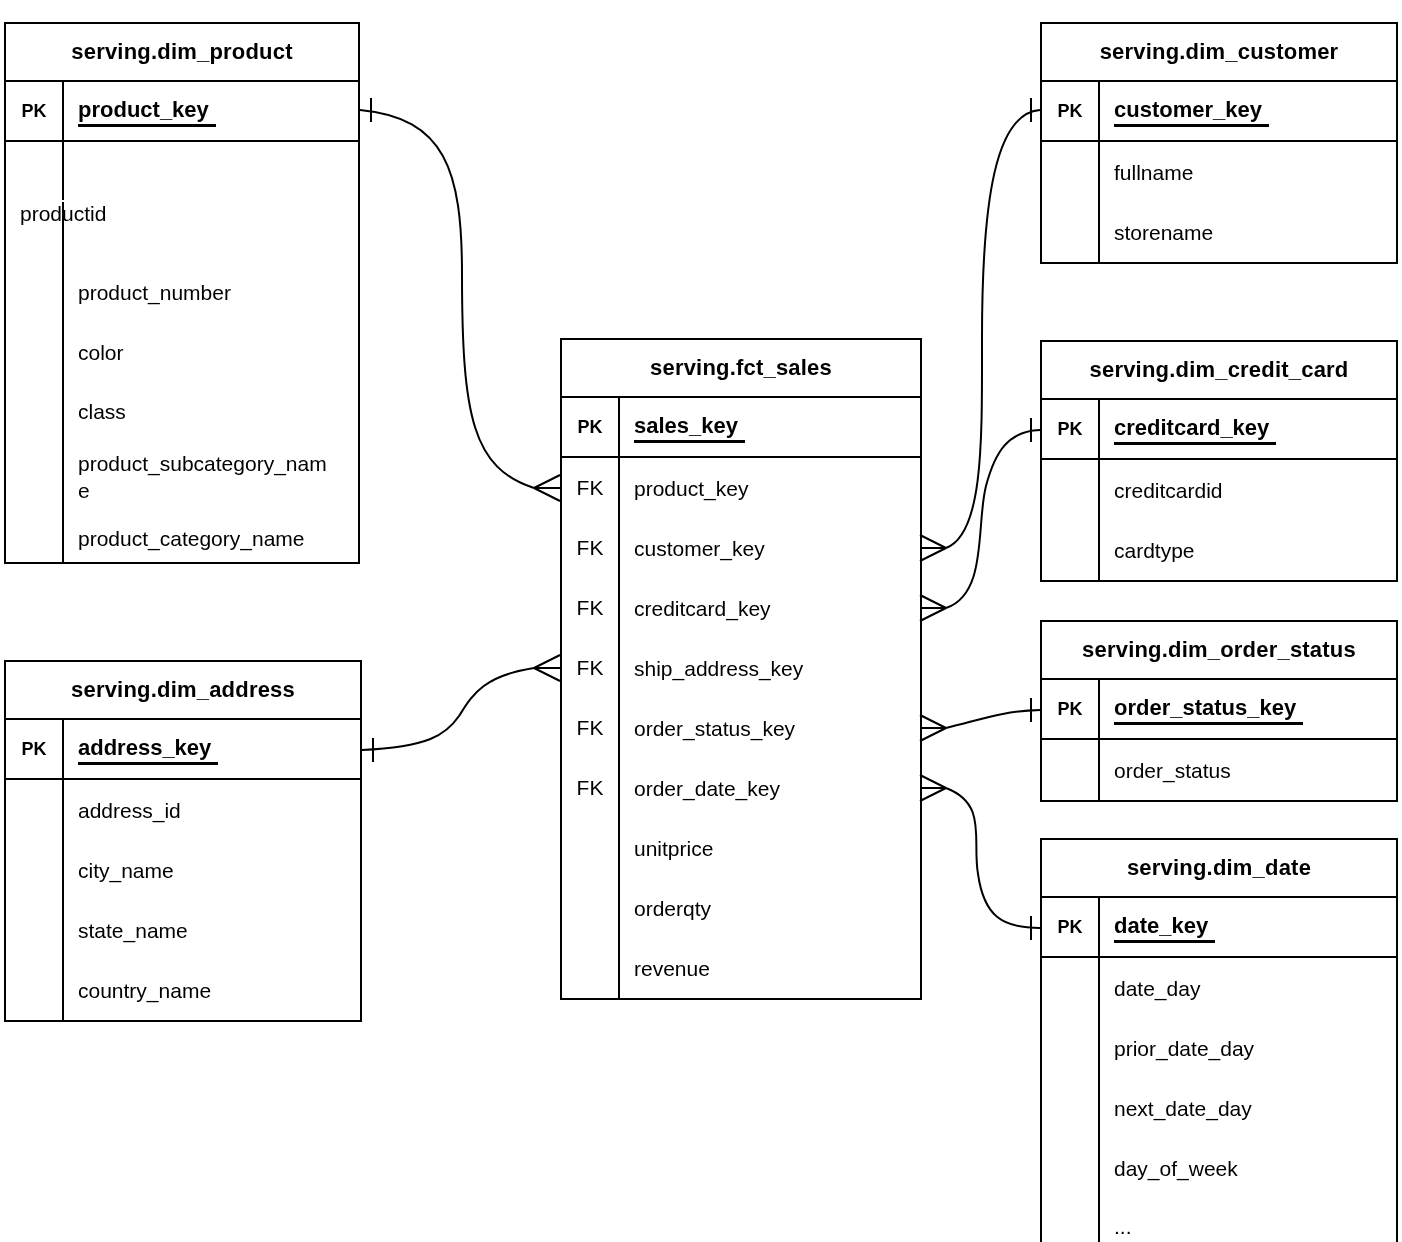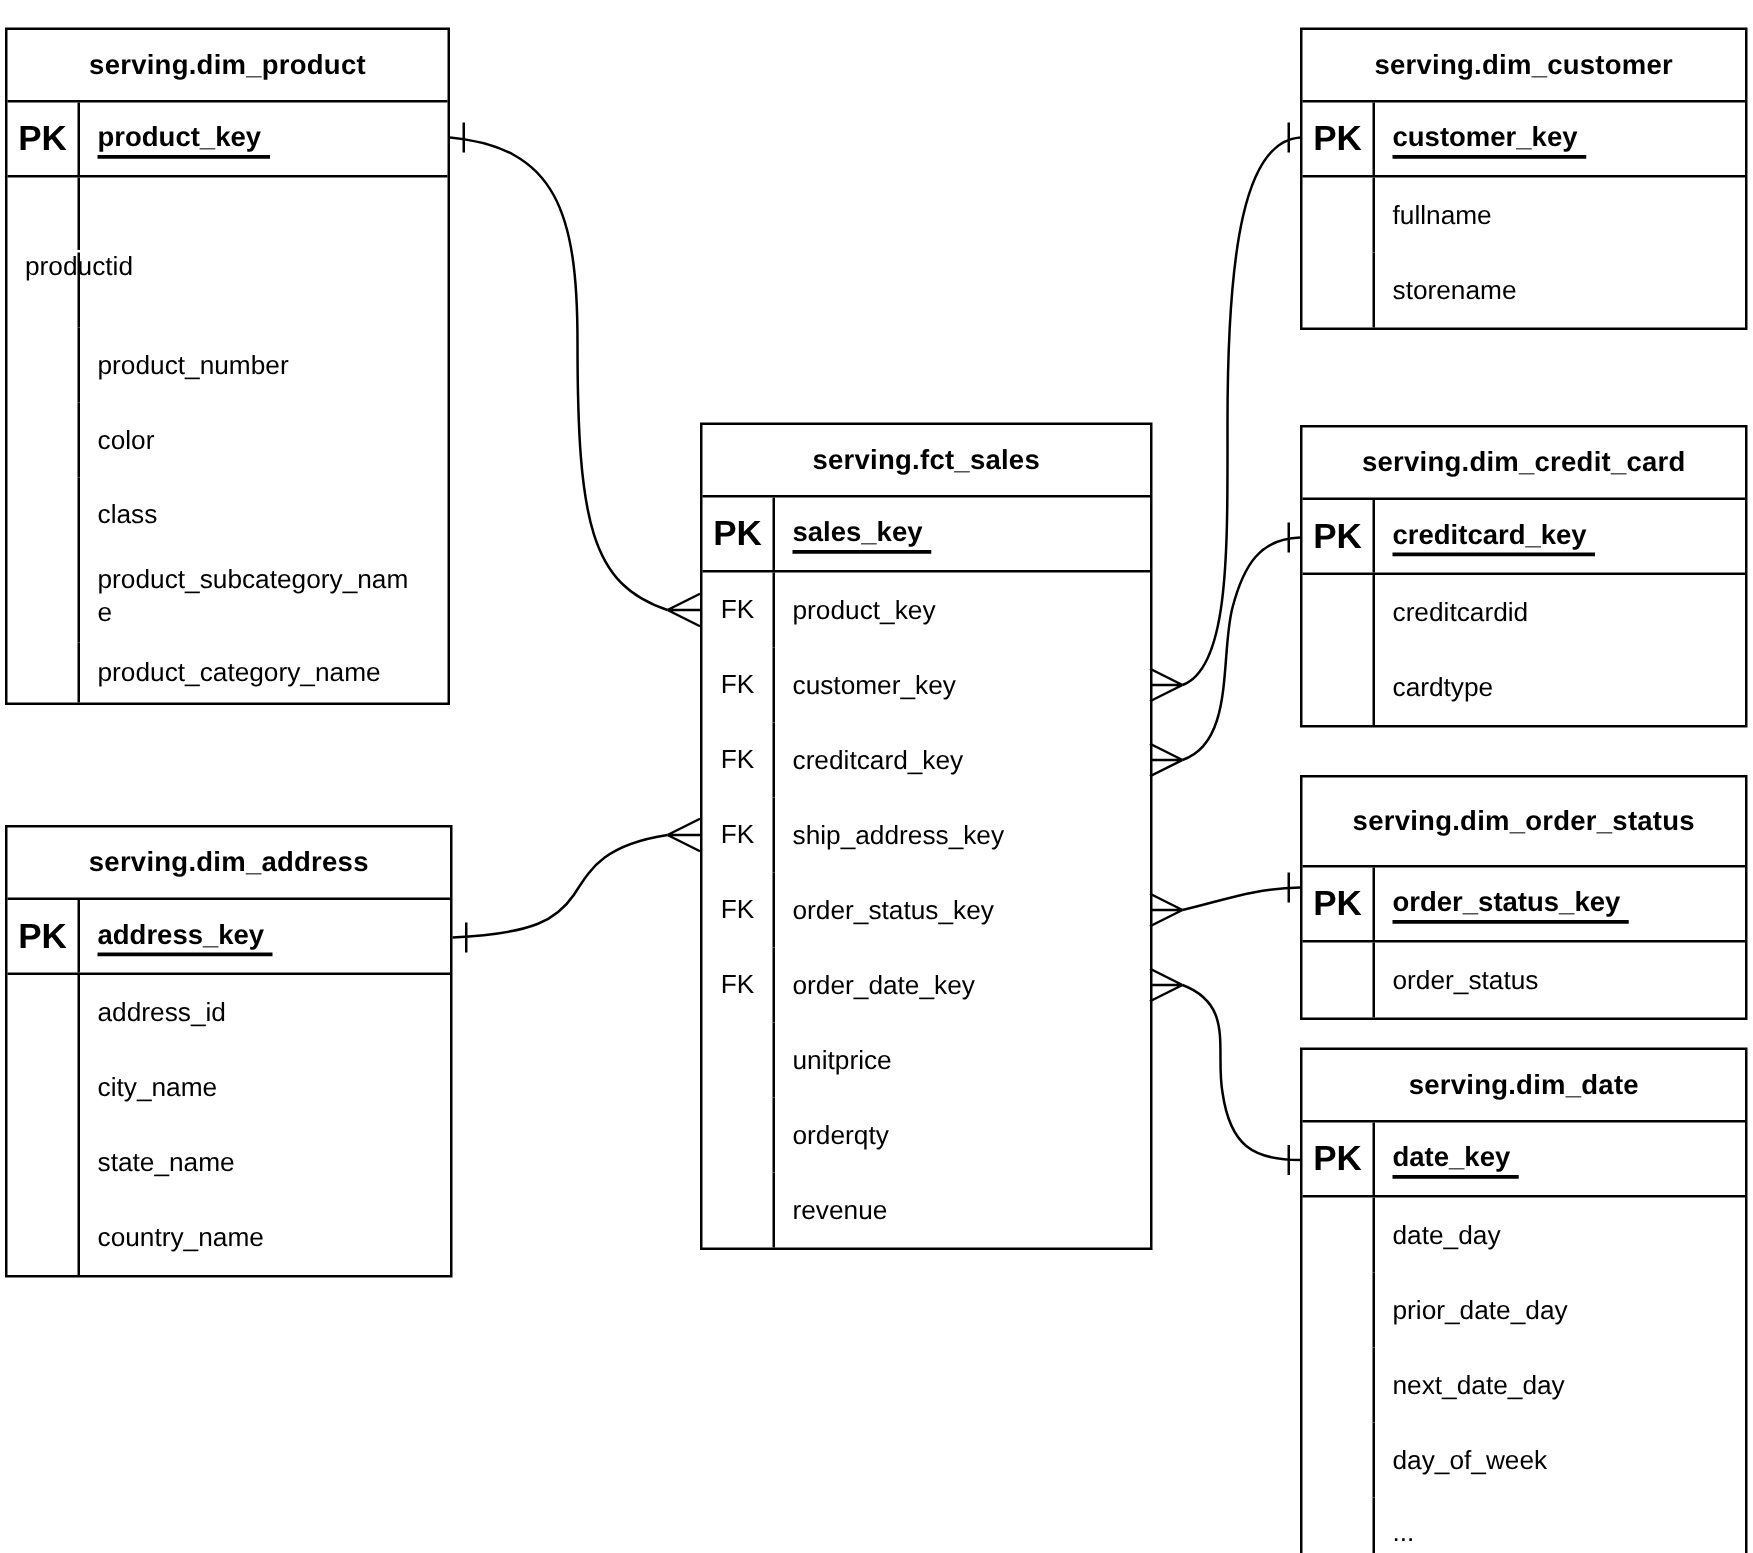--- a/index.html
+++ b/index.html
@@ -15,21 +15,21 @@
     box-sizing:border-box;border-bottom:2px solid #000;
     display:flex;align-items:center;justify-content:center;
     font-weight:bold;font-size:22px;letter-spacing:0.2px;
   }
   .tbl-row{display:flex;box-sizing:border-box;flex:0 0 auto;}
   .key-row{border-bottom:2px solid #000;}
   .badge-cell{
     flex:0 0 58px;width:58px;box-sizing:border-box;border-right:2px solid #000;
     display:flex;align-items:center;justify-content:center;font-size:21px;
   }
-  .key-row .badge-cell{font-weight:bold;font-size:28px;}
+  .key-row .badge-cell{font-weight:bold;font-size:18px;}
   .field-cell{
     flex:1 1 auto;display:flex;align-items:center;
     padding-left:14px;padding-right:24px;font-size:21px;line-height:27px;
     overflow-wrap:anywhere;word-break:break-word;
   }
   .key-row .field-cell .fld{
     font-weight:bold;font-size:22px;border-bottom:3px solid #000;
     padding-bottom:1px;padding-right:7px;
   }
   #wires{position:absolute;left:0;top:0;pointer-events:none;}
@@ -187,21 +187,21 @@
           </div>
         </div>
         <div class="tbl-row" style="height: 60px;">
           <div class="badge-cell"></div>
           <div class="field-cell">
             <span>cardtype</span>
           </div>
         </div>
       </div>
       <div class="db-table" style="left: 1040px; top: 602px; width: 358px;">
-        <div class="tbl-header" style="height: 72px;">serving.dim_order_status</div>
+        <div class="tbl-header" style="height: 58px;">serving.dim_order_status</div>
         <div class="tbl-row key-row" style="height: 60px;">
           <div class="badge-cell">PK</div>
           <div class="field-cell">
             <span class="fld">order_status_key</span>
           </div>
         </div>
         <div class="tbl-row" style="height: 60px;">
           <div class="badge-cell"></div>
           <div class="field-cell">
             <span>order_status</span>

